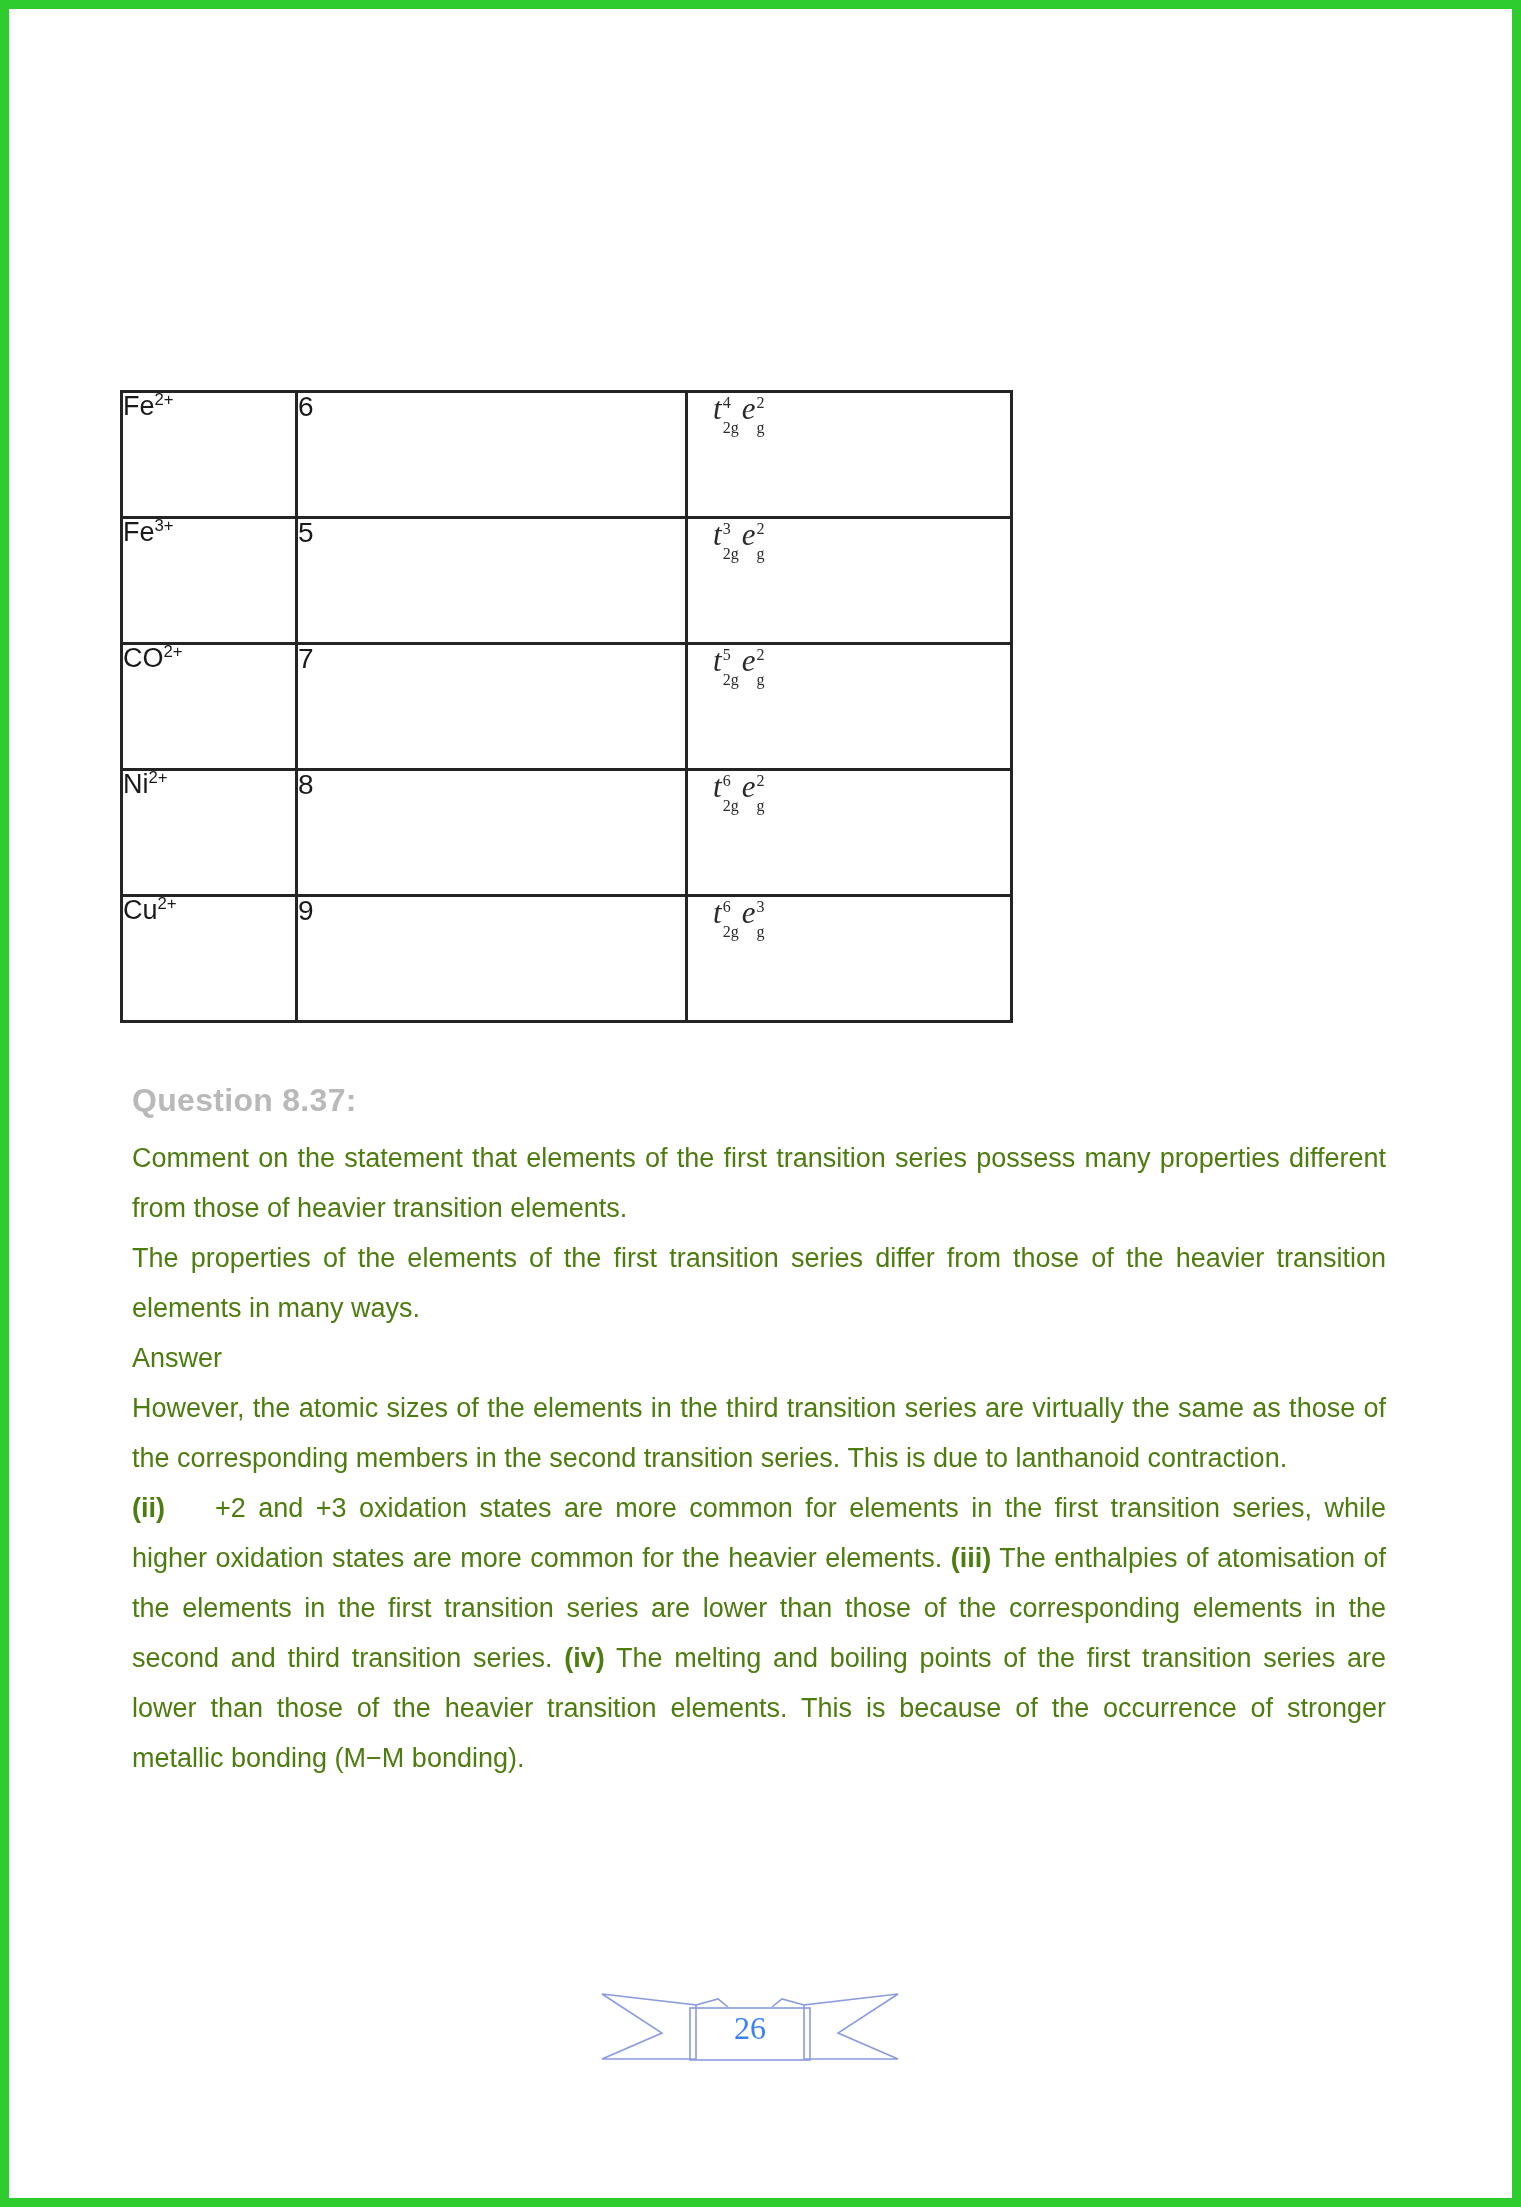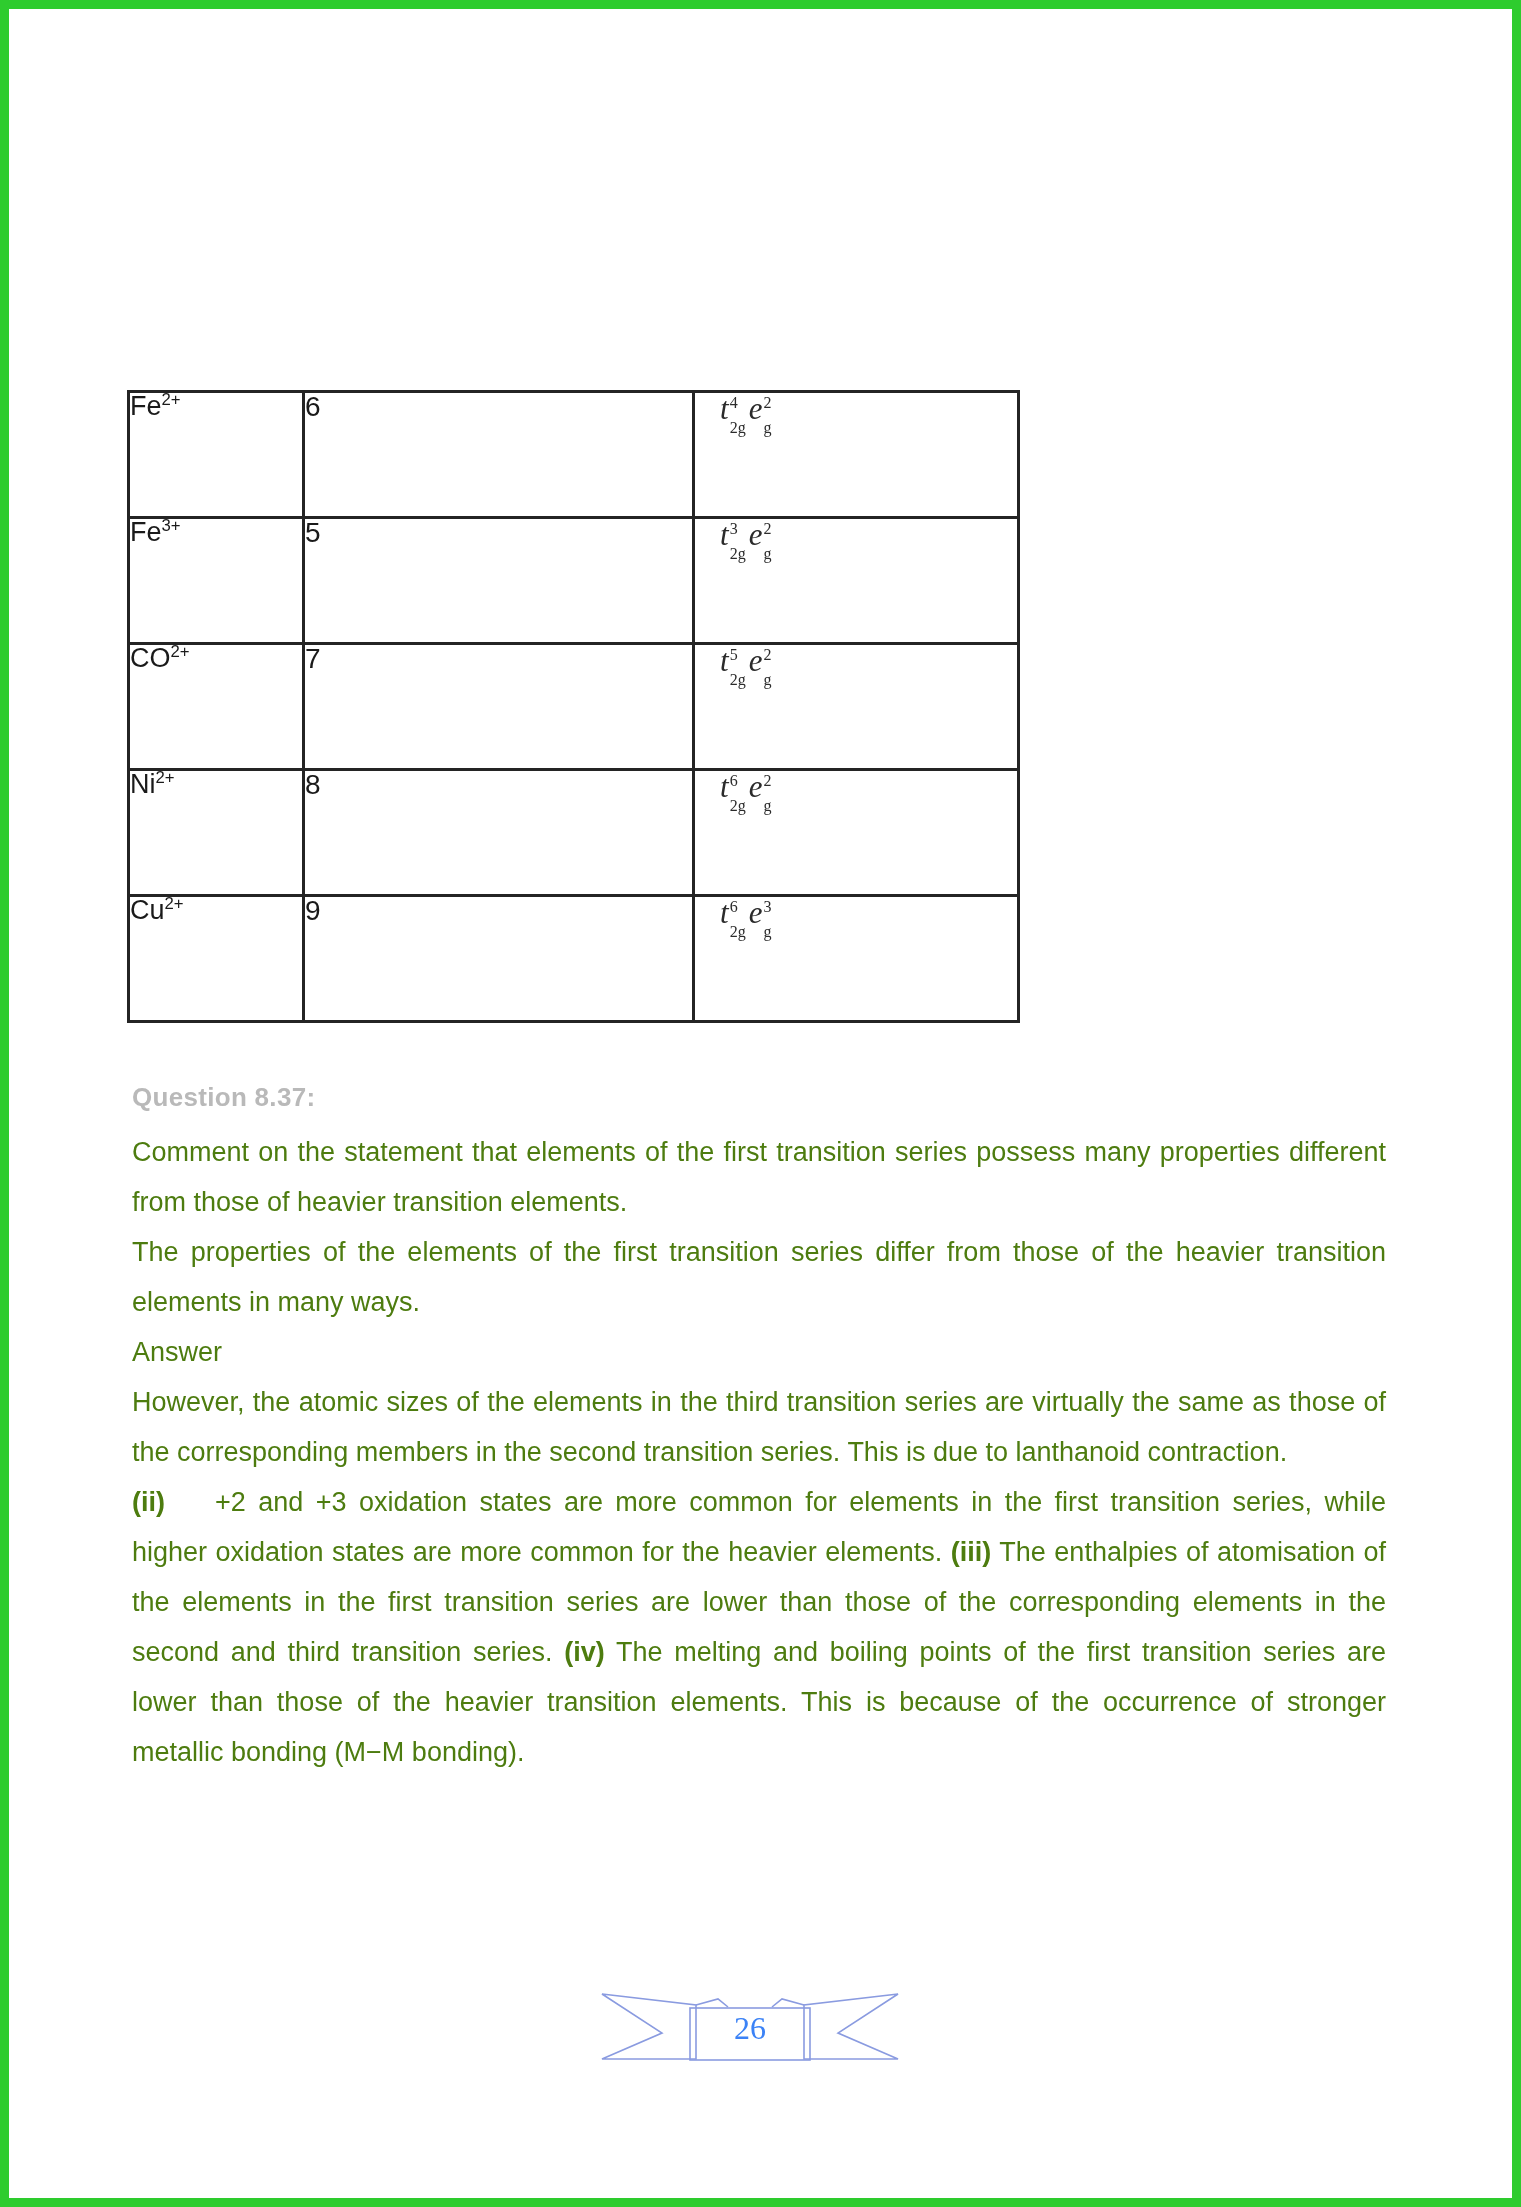--- a/index.html
+++ b/index.html
@@ -38,21 +38,20 @@
   }
 
   
   .ion-table {
     position: absolute;
     left: 120px;
     top: 390px;
     width: 890px;
     border-collapse: collapse;
     table-layout: fixed;
-    margin-left: 7px;
   }
   .ion-table td {
     border: 3px solid #242424;
     vertical-align: top;
     padding: 0;
     height: 123px;
     background: #ffffff;
   }
   .col-ion    { width: 175px; }
   .col-count  { width: 390px; }
@@ -124,21 +123,21 @@
   .config-math .gap-small { display: inline-block; width: 14px; }
 
   
   .textblock {
     position: absolute;
     left: 132px;
     top: 1082px;
     width: 1258px;
   }
   .q-heading {
-    font-size: 26px;
+    font-size: 32px;
     font-weight: bold;
     color: #b9b9b9;
     margin: 0 0 14px 0;
     letter-spacing: 0.3px;
   }
   p.para {
     font-size: 27px;
     color: #4d7c0f;
     line-height: 50px;
     margin: 0 4px 0 0;

